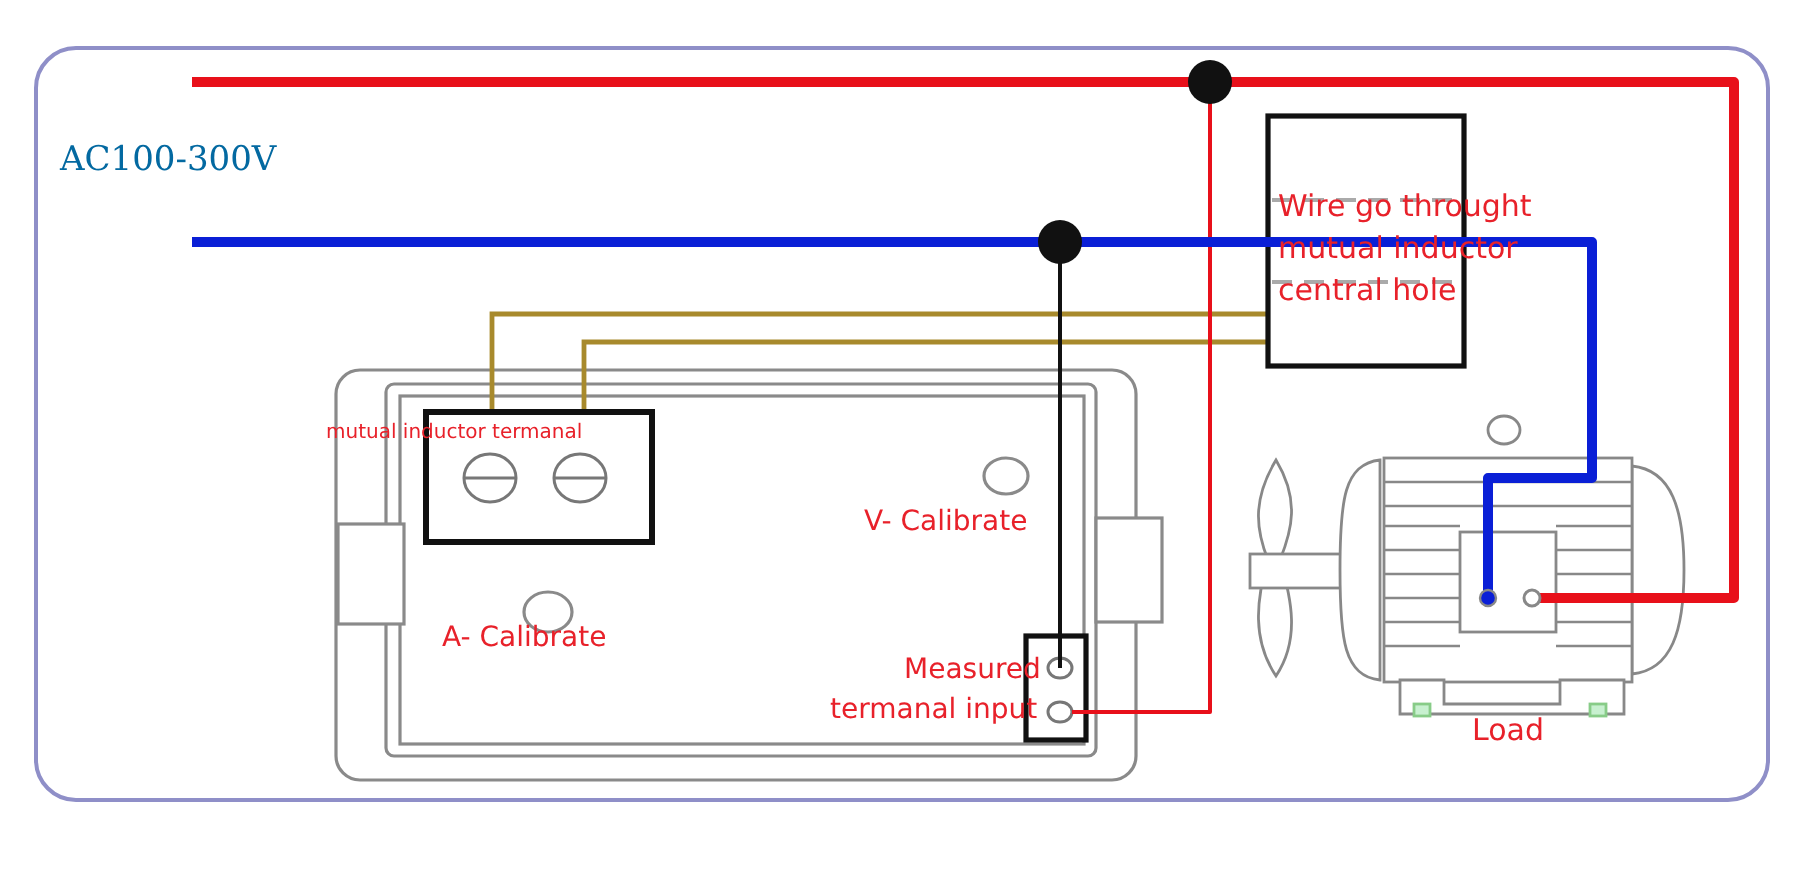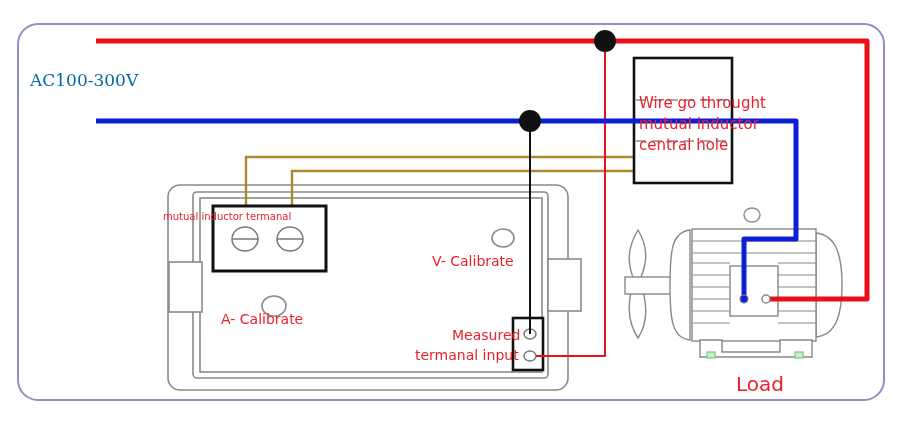--- a/index.html
+++ b/index.html
@@ -106,13 +106,13 @@
   <div>Wire go throught</div>
   <div>mutual inductor</div>
   <div>central hole</div>
 </div>
 
 <div class="lbl" style="left:163px;top:212px;font-size:10px;">mutual inductor termanal</div>
 <div class="lbl" style="left:432px;top:254px;text-align:right;">V- Calibrate</div>
 <div class="lbl" style="left:221px;top:312px;">A- Calibrate</div>
 <div class="lbl" style="left:452px;top:328px;">Measured</div>
 <div class="lbl" style="left:415px;top:348px;">termanal input</div>
-<div class="lbl" style="left:736px;top:374px;font-size:20px;">Load</div>
+<div class="lbl" style="left:736px;top:358px;font-size:15px;">Load</div>
 
 </body></html>

